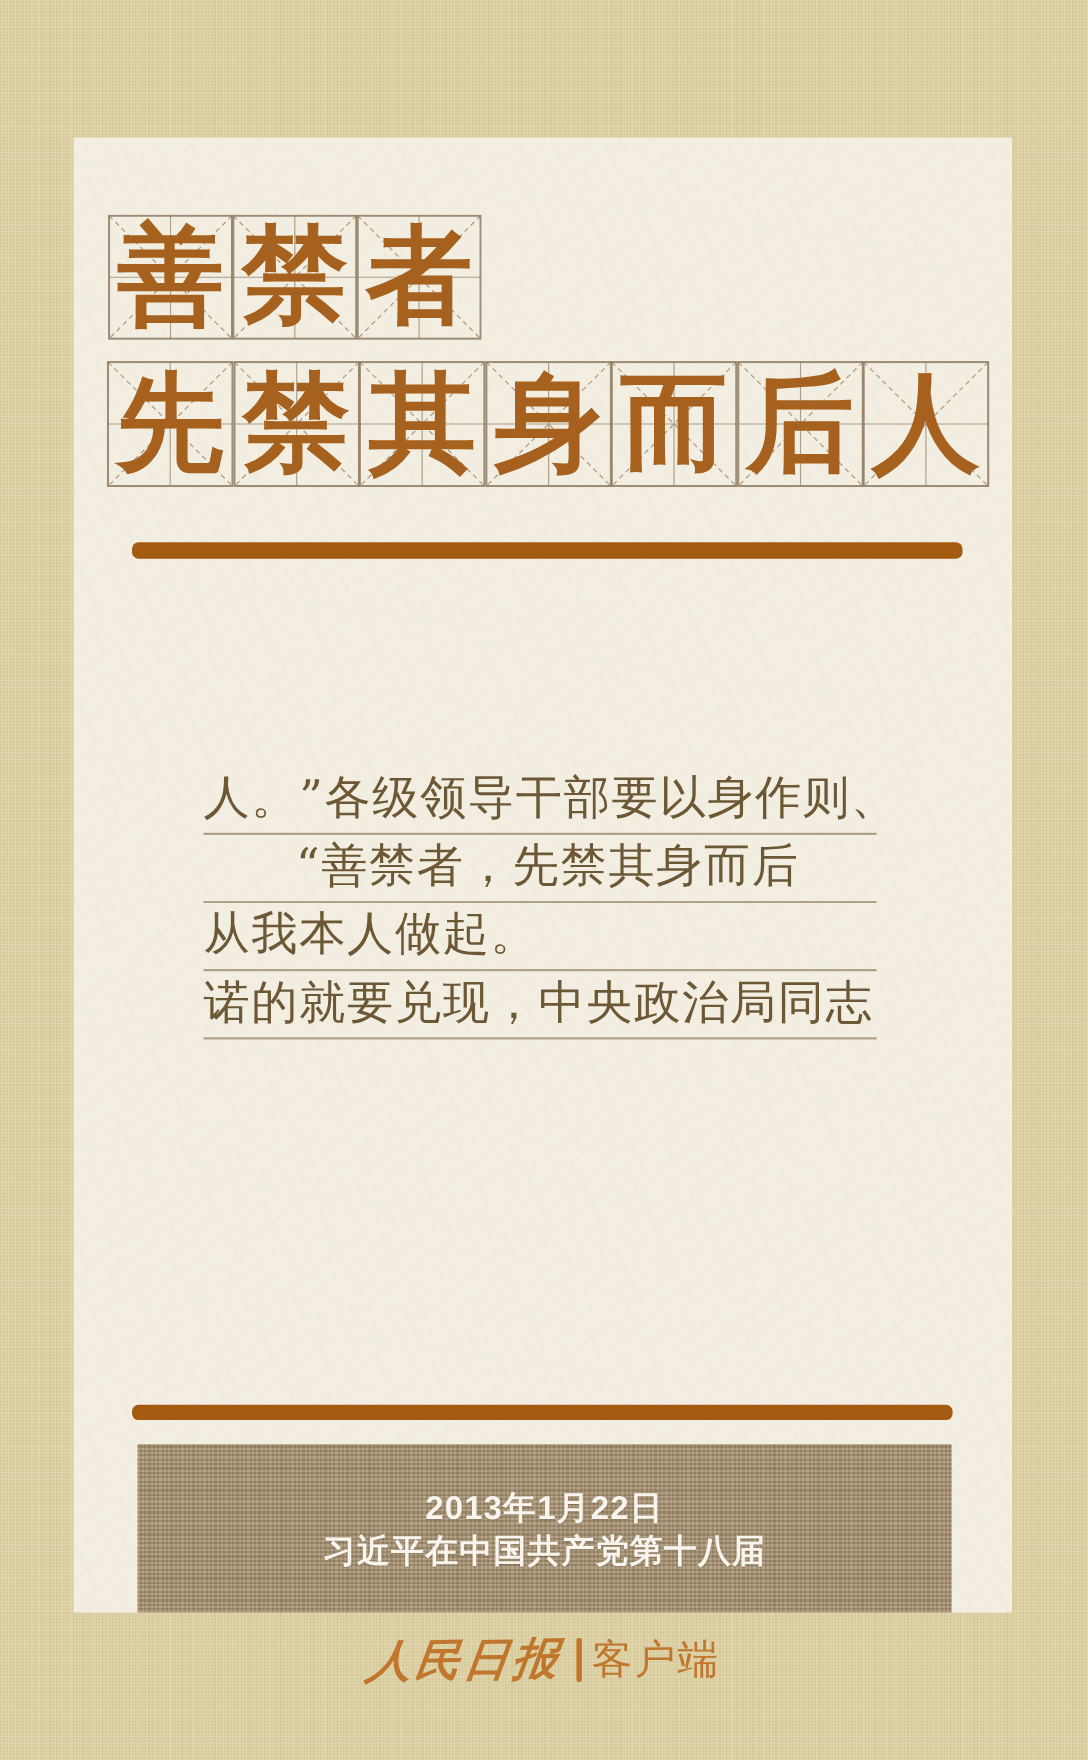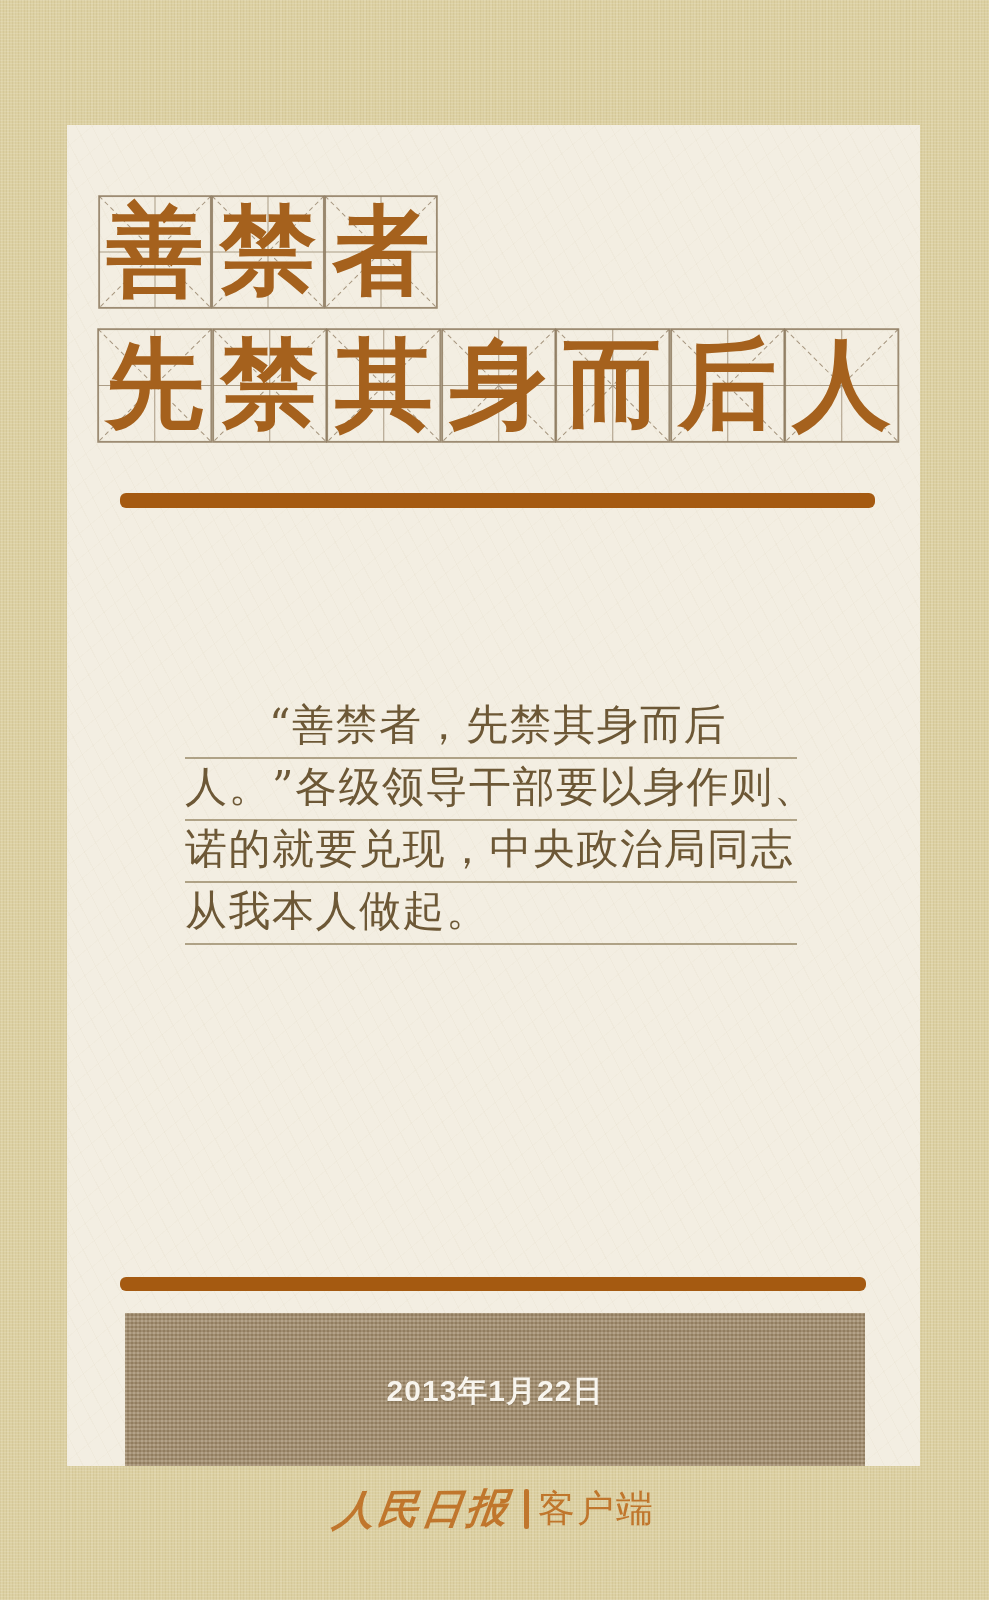--- a/index.html
+++ b/index.html
@@ -164,30 +164,31 @@
         <svg viewBox="0 0 100 100" preserveAspectRatio="none">
             <use href="#mizige"></use>
           </svg>
         <span class="tchar">人</span>
       </div>
     </div>
 
     <div class="rule rule-1"></div>
 
     <div class="quote">
+      <div class="qline">人。”各级领导干部要以身作则、</div>
       <div class="qline indent">“善禁者，先禁其身而后</div>
-      <div class="qline">人。”各级领导干部要以身作则、</div>
+      <div class="qline">从我本人做起。</div>
       <div class="qline">诺的就要兑现，中央政治局同志</div>
-      <div class="qline">从我本人做起。</div>
     </div>
 
     <div class="rule rule-2"></div>
 
     <div class="source-box">
       <div class="source-line">2013年1月22日</div>
+      <div class="source-line">习近平在中国共产党第十八届</div>
     </div>
 
   </div>
 
   <div class="logo">
     <span class="logo-masthead">人民日报</span>
     <span class="logo-divider"></span>
     <span class="logo-suffix">客户端</span>
   </div>
 </div>

